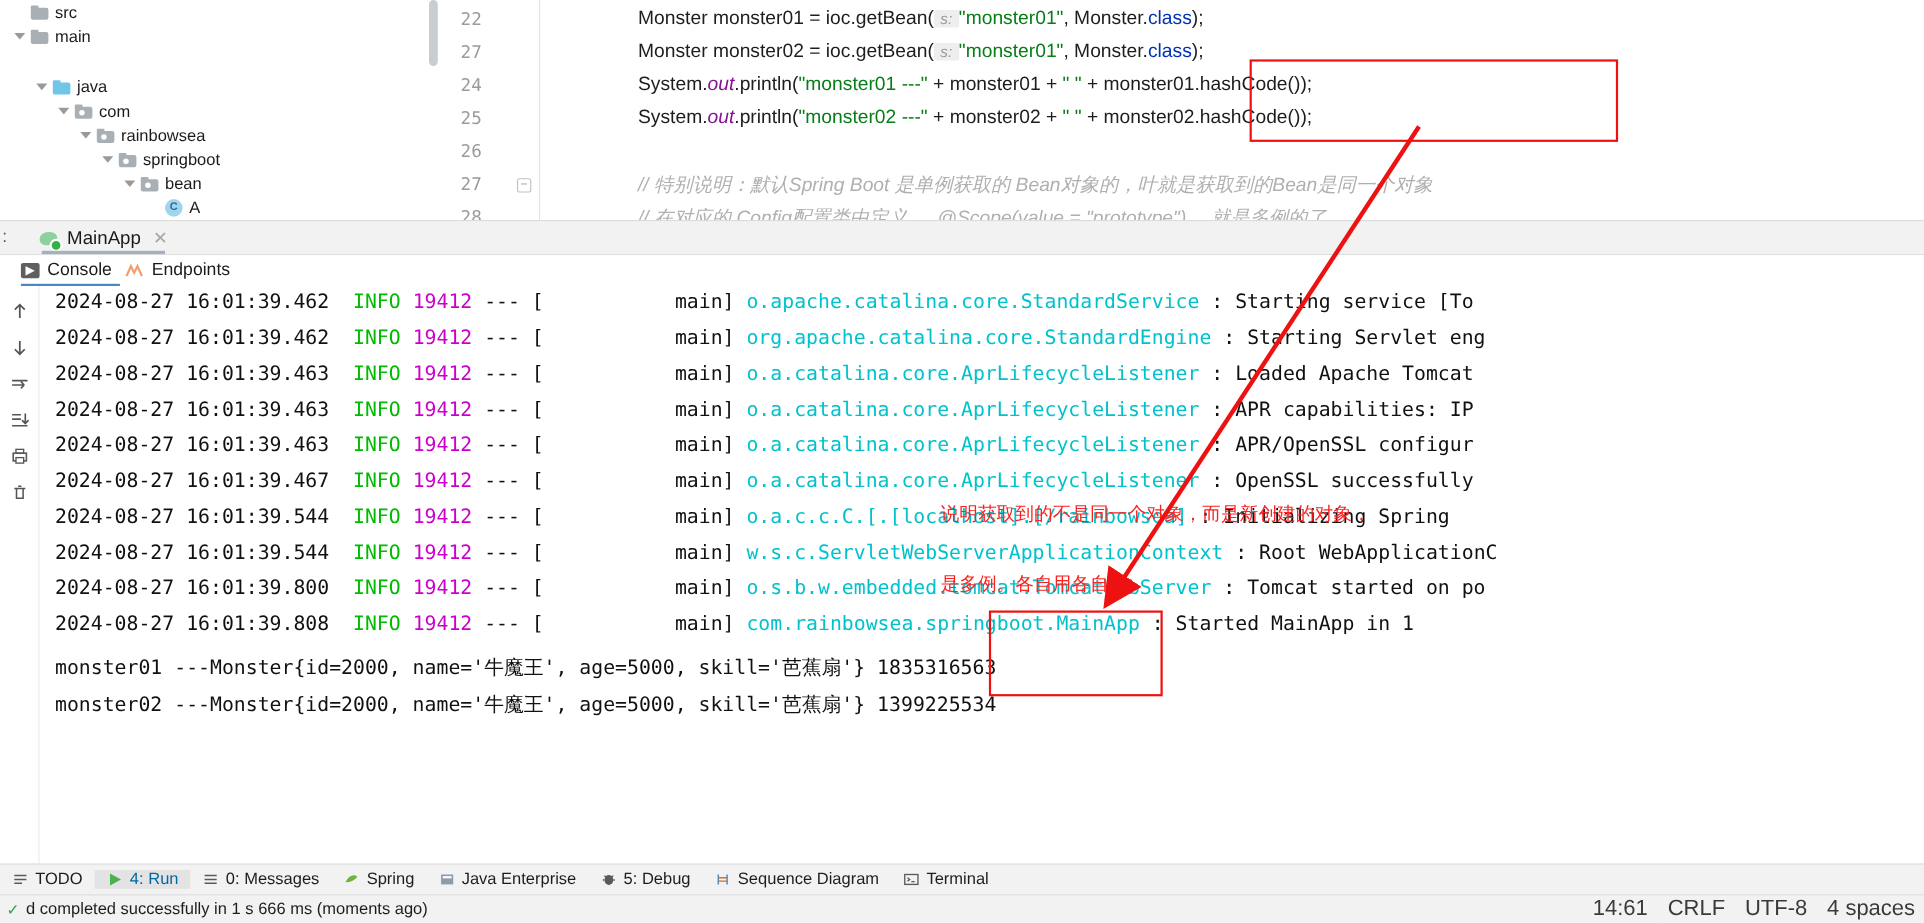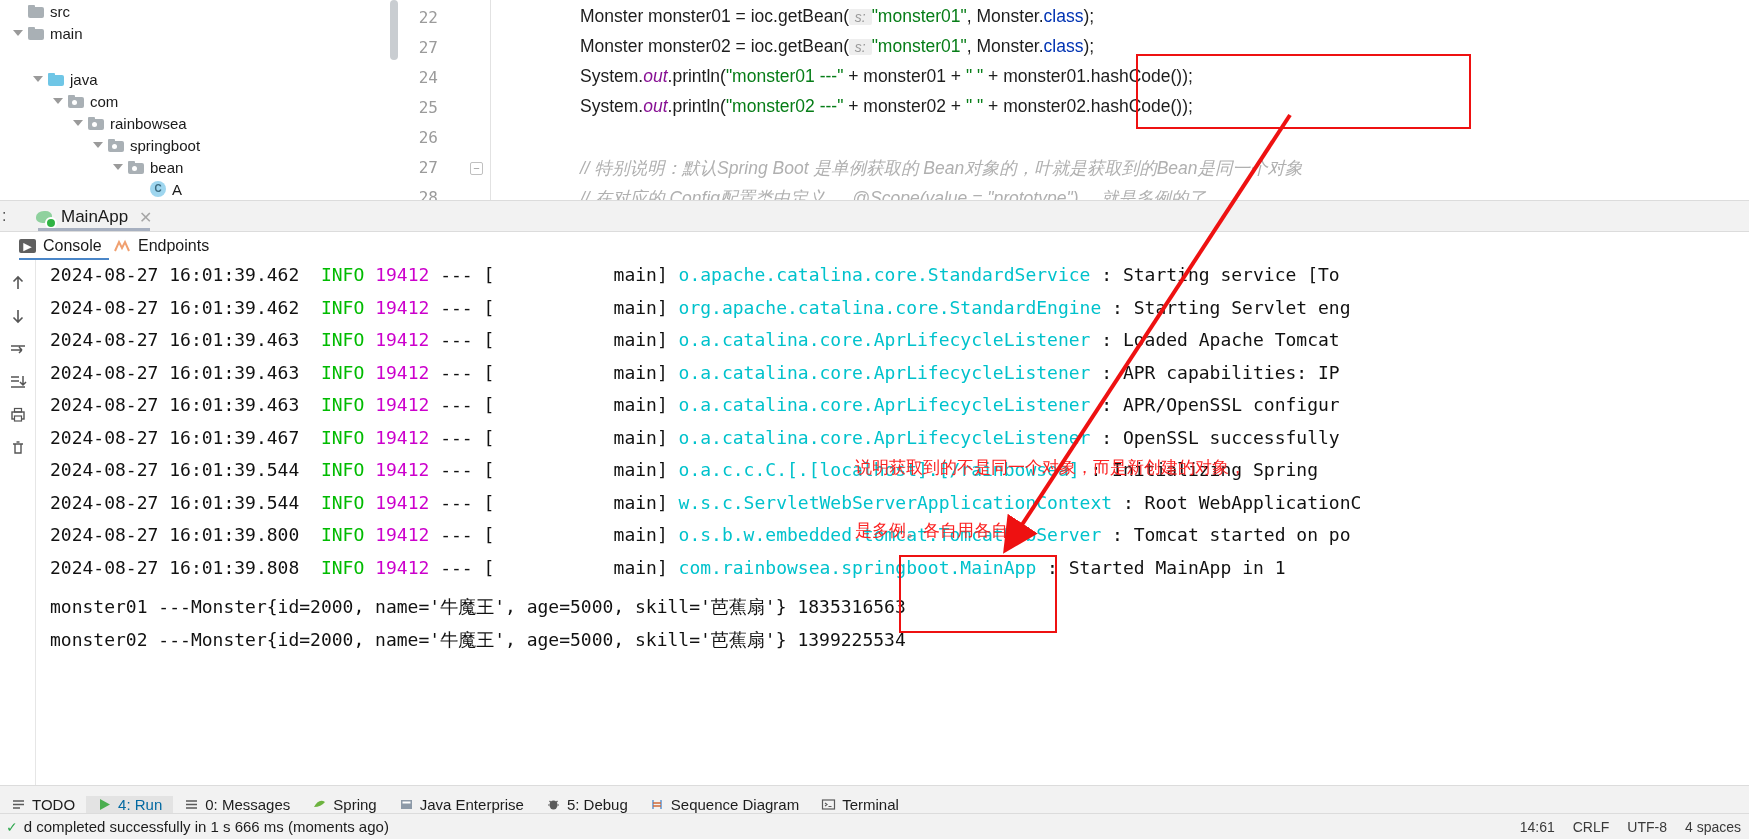--- a/index.html
+++ b/index.html
@@ -100,29 +100,29 @@
   .c-msg { color:#111111; }
 
   .outline-box { position:absolute; border:2px solid #ee1111; }
 
   .hscroll { position:absolute; left:40px; bottom:46px; width:760px; height:7px; background:#c8ccd0; border-radius:4px;}
 
   
   .annot { position:absolute; color:#fb2222; font-family:"Liberation Sans", sans-serif; font-size:17px; white-space:pre; line-height:21px;}
 
   
-  .bottombar { position:absolute; left:0; bottom:26px; width:1749px; height:28px; background:#f2f2f2; border-top:1px solid #dcdcdc; display:flex; align-items:flex-end; }
+  .bottombar { position:absolute; left:0; bottom:26px; width:1749px; height:28px; background:#f2f2f2; border-top:1px solid #dcdcdc; display:flex; align-items:center; }
   .bb-item { display:flex; align-items:center; gap:6px; font-size:15px; color:#1d1d1d; padding:0 11px; white-space:nowrap;}
   .bb-item.active { color:#0369a1; }
   .bb-ico { width:15px; height:15px; position:relative; flex:0 0 auto;}
 
   .statusbar { position:absolute; left:0; bottom:0; width:1749px; height:26px; background:#f2f2f2; border-top:1px solid #dcdcdc; display:flex; align-items:center; }
   .sb-left { font-size:15px; color:#1d1d1d; padding-left:6px; display:flex; align-items:center; gap:6px;}
   .sb-check { color:#2fa84f; font-size:14px; }
-  .sb-right { position:absolute; right:8px; display:flex; align-items:center; gap:18px; font-size:14px; color:#3a3a3a;}
+  .sb-right { position:absolute; right:8px; display:flex; align-items:center; gap:18px; font-size:20px; color:#3a3a3a;}
 
   .watermark { position:absolute; right:14px; bottom:58px; font-size:26px; color:#e2e2e2; font-family:"Liberation Sans", sans-serif; white-space:nowrap;}
 </style>
 </head>
 <body>
 
 <div id="root">
 
   <div class="top-area">
 

